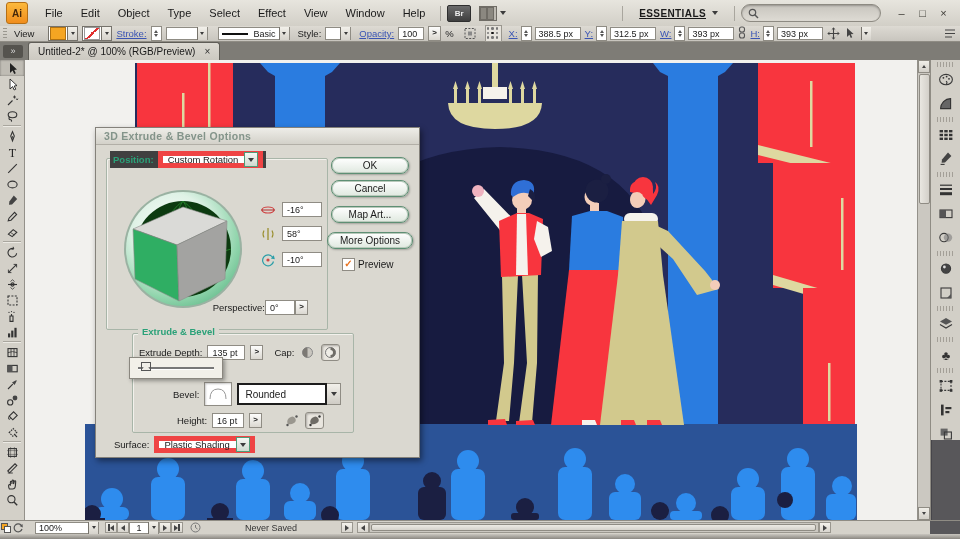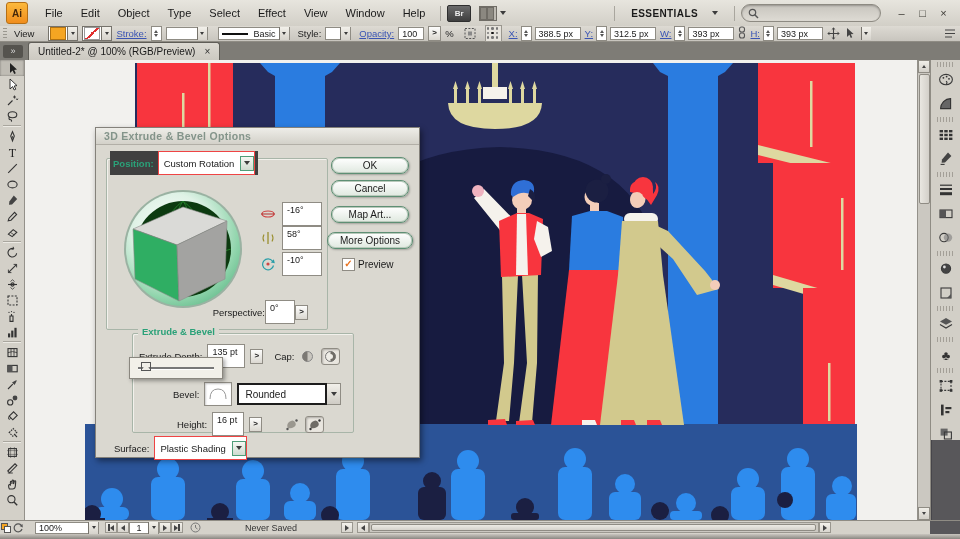--- a/index.html
+++ b/index.html
@@ -14,21 +14,21 @@
     font-size:10px;font-weight:bold;color:#46280a;display:flex;align-items:center;justify-content:center;}
   .menu-item{padding:0 9px;font-size:11px;line-height:25px;cursor:default;}
   .mb-sep{width:1px;height:15px;background:#a9a69e;margin:0 6px;}
   .br-btn{width:22px;height:15px;background:linear-gradient(#6b6b6b,#3e3e3e);border:1px solid #2e2e2e;
     border-radius:2px;color:#eee;font-size:8px;font-weight:bold;display:flex;align-items:center;justify-content:center;}
   .arrange-btn{display:flex;align-items:center;gap:3px;margin-left:8px;}
   .arrange-ic{width:16px;height:13px;border:1px solid #6f6c65;background:#bdbab2;display:grid;
     grid-template-columns:7px 7px;}
   .arrange-ic i{border:1px solid #6f6c65;background:#8b8880;}
   .tri-d{width:0;height:0;border-left:3.5px solid transparent;border-right:3.5px solid transparent;border-top:4px solid #3c3c3c;}
-  .workspace{font-size:10px;font-weight:bold;letter-spacing:.4px;display:flex;align-items:center;gap:14px;padding:0 10px;}
+  .workspace{font-size:10px;font-weight:bold;letter-spacing:.4px;display:flex;align-items:center;gap:6px;padding:0 10px;text-decoration:underline;}
   .searchbox{width:132px;height:16px;border-radius:9px;border:1px solid #8d8a82;
     background:linear-gradient(#c8c5be,#dedbd4);box-shadow:inset 0 1px 2px rgba(0,0,0,.25);
     display:flex;align-items:center;padding-left:6px;gap:4px;}
   .win-controls{display:flex;gap:8px;margin:0 10px 0 14px;}
   .win-btn{width:13px;height:13px;font-size:11px;line-height:13px;text-align:center;color:#3c3a35;}
   
   .controlbar{position:absolute;left:0;top:26px;width:960px;height:16px;
     background:linear-gradient(#dddad3,#c8c5be);border-bottom:1px solid #8f8c84;
     display:flex;align-items:center;font-size:9.5px;gap:4px;padding-left:3px;box-sizing:border-box;}
   .grip{width:4px;height:12px;background:repeating-linear-gradient(#9a978f 0 1px,transparent 1px 3px);margin-right:3px;}
@@ -102,27 +102,27 @@
   .dialog{position:absolute;left:95px;top:127px;width:325px;height:331px;background:#dad8d0;
     border:1px solid #84817a;box-shadow:2px 3px 6px rgba(0,0,0,.45);z-index:20;box-sizing:border-box;}
   .dlg-title{height:16px;background:linear-gradient(#eeede8,#d3d1c9);border-bottom:1px solid #b2afa7;
     font-size:10.5px;font-weight:bold;color:#83948a;line-height:16px;padding-left:8px;letter-spacing:.3px;}
   .teal{color:#2aa178;font-weight:bold;}
   .fs{position:absolute;border:1px solid #a8b5a8;border-radius:2px;box-shadow:1px 1px 0 #f2f1ec inset;}
   .fs-pos{left:10px;top:30px;width:220px;height:170px;}
   .fs-eb{left:10px;top:205px;width:220px;height:98px;margin-left:26px;}
   .fs-legend{position:absolute;top:-8px;left:5px;background:#dad8d0;padding:0 4px;font-size:9.5px;}
   .pos-row{position:absolute;left:14px;top:23px;display:flex;align-items:center;gap:4px;background:#404040;padding:0 3px;z-index:2;font-size:9.5px;}
-  .g-select{display:inline-flex;border:1px solid #ef4444;background:#fff;height:24px;box-sizing:border-box;align-items:center;justify-content:space-between;}
+  .g-select{display:inline-flex;border:5px solid #ef4444;background:#fff;height:17px;box-sizing:border-box;align-items:center;justify-content:space-between;}
   .g-select .val{padding:0 5px;font-size:9.5px;}
   .g-vbtn{width:14px;height:15px;border:1px solid #4f9d78;background:linear-gradient(#f6f8f4,#cfdacf);
     display:flex;align-items:center;justify-content:center;box-sizing:border-box;margin-left:1px;}
   .trackball{position:absolute;left:24px;top:58px;}
   .angle-row{position:absolute;display:flex;align-items:center;gap:6px;}
-  .afield{width:40px;height:24px;border:1px solid #8f8c84;background:#fff;font-size:9px;line-height:14px;padding:0 4px;box-sizing:border-box;}
+  .afield{width:40px;height:15px;border:1px solid #8f8c84;background:#fff;font-size:9px;line-height:14px;padding:0 4px;box-sizing:border-box;}
   .persp-row{position:absolute;left:0;top:172px;width:220px;display:flex;align-items:center;justify-content:flex-end;gap:0;padding-right:8px;box-sizing:border-box;font-size:9.5px;}
   .row-abs{position:absolute;display:flex;align-items:center;gap:5px;font-size:9.5px;}
   .capic{width:17px;height:15px;display:flex;align-items:center;justify-content:center;}
   .capic.pressed{border:1px solid #8f8c84;border-radius:3px;background:#e9e6df;box-shadow:inset 1px 1px 2px rgba(0,0,0,.25);}
   .bevel-swatch{width:26px;height:22px;border:1px solid #8f8c84;background:#fff;box-shadow:inset 1px 1px 2px rgba(0,0,0,.2);display:flex;align-items:center;justify-content:center;}
   .bevel-select{display:flex;align-items:center;}
   .bevel-box{width:90px;height:22px;border:2px solid #1c1c1c;background:#fff;font-size:10px;line-height:19px;padding-left:6px;box-sizing:border-box;}
   .bevel-vbtn{width:14px;height:22px;border:1px solid #8f8c84;border-left:none;background:linear-gradient(#f2f0ea,#cfccc5);display:flex;align-items:center;justify-content:center;box-sizing:border-box;}
   .slider-pop{position:absolute;left:33px;top:229px;width:92px;height:20px;background:#f2f0e9;border:1px solid #8a877f;
     box-shadow:2px 2px 4px rgba(0,0,0,.35);z-index:5;}

